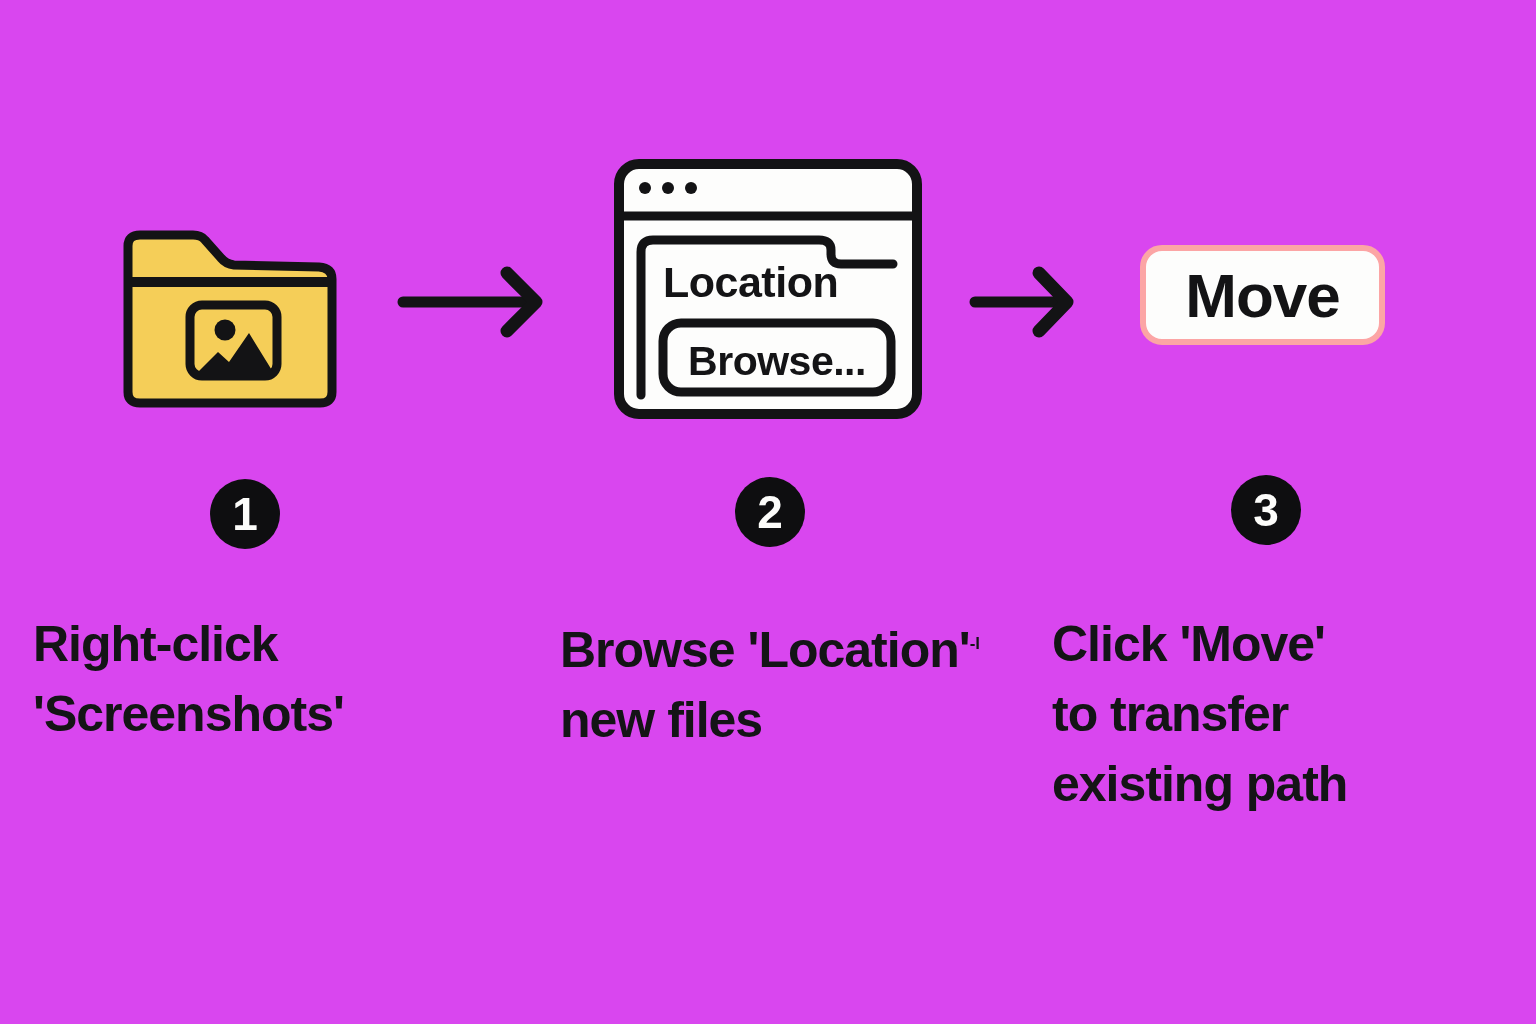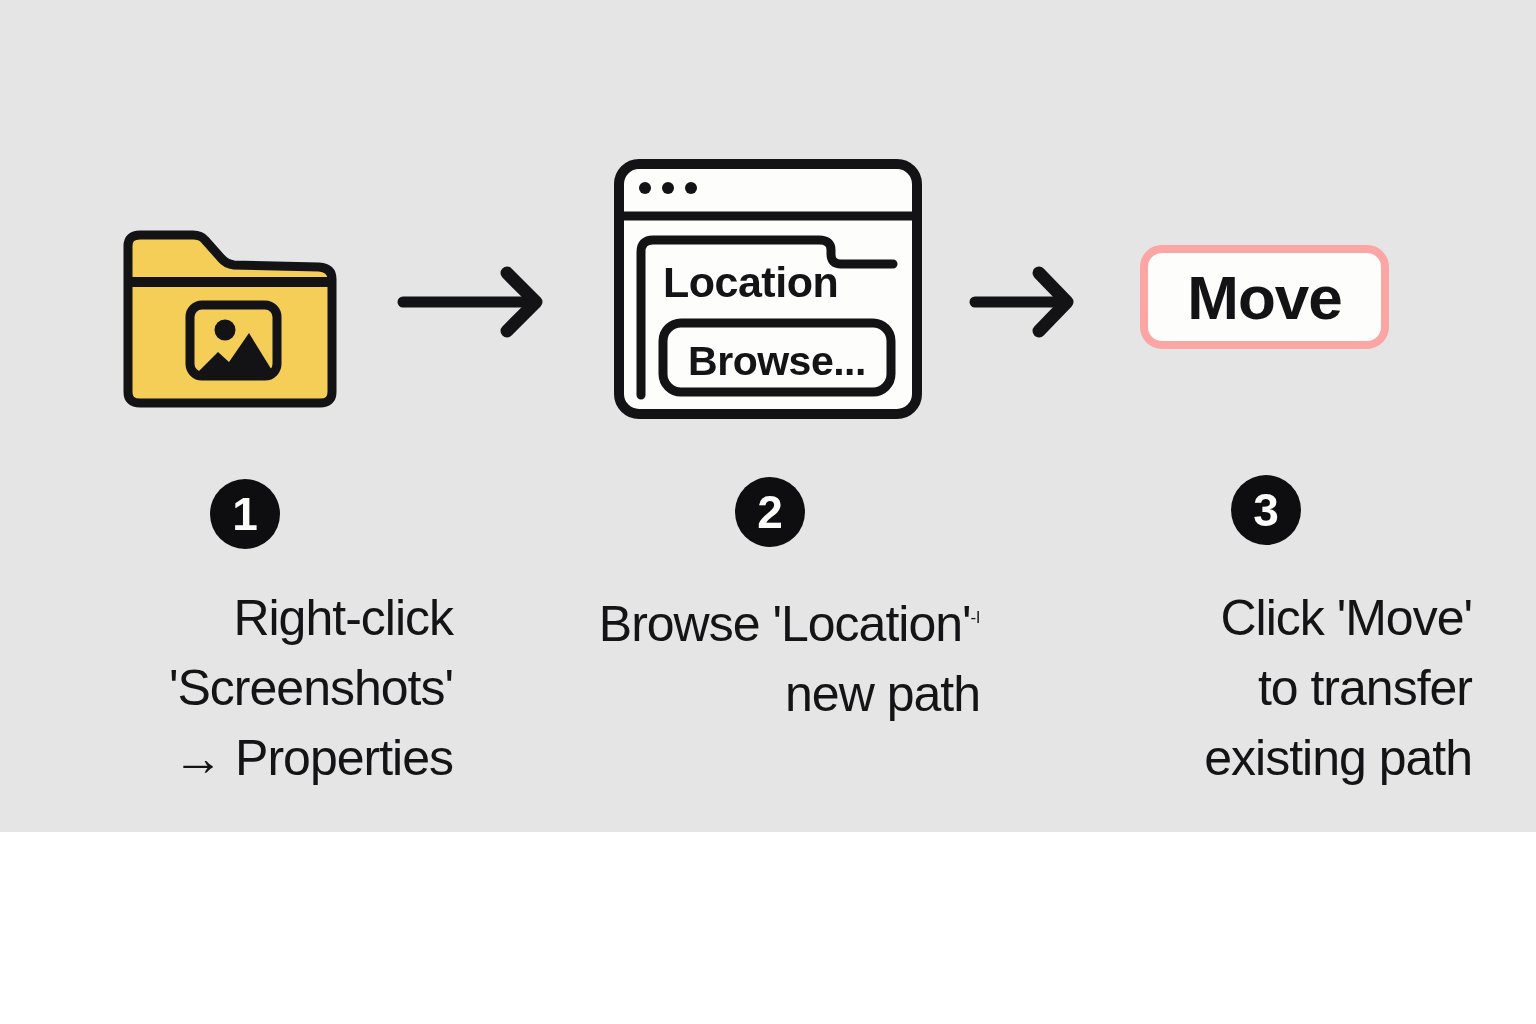--- a/index.html
+++ b/index.html
@@ -1,57 +1,57 @@
 <!DOCTYPE html>
 <html><head>
 <meta charset="utf-8">
 <style>
   html,body{margin:0;padding:0;}
   .canvas{
     position:relative;
-    width:1536px;height:832px;
-    background:#e5e5e5;
+    width:1536px;height:1024px;
+    background:#d946ef;
     overflow:hidden;
     font-family:"Liberation Sans","DejaVu Sans",sans-serif;
     color:#141416;
   }
   .abs{position:absolute;}
   svg{display:block;}
   svg text{
     font-family:"Liberation Sans","DejaVu Sans",sans-serif;
     font-weight:bold;
     fill:#141416;
   }
   .move-btn{
     position:absolute;
     left:1140px;top:245px;
     width:233px;height:88px;
-    border:8px solid #fca5a5;
+    border:6px solid #fca5a5;
     border-radius:22px;
     background:#fdfdfc;
     display:flex;align-items:center;justify-content:center;
     font-size:62px;font-weight:bold;letter-spacing:-1px;
     color:#131315;
   }
   .badge{
     position:absolute;
     width:70px;height:70px;
     border-radius:50%;
     background:#0e0e10;
     color:#fcfcfa;
     display:flex;align-items:center;justify-content:center;
     font-size:46px;font-weight:bold;
   }
   .caption{
     position:absolute;
-    top:583px;
+    top:609px;
     width:420px;
-    text-align:right;
+    text-align:left;
     font-size:50px;
-    font-weight:normal;
+    font-weight:bold;
     letter-spacing:-1px;
     line-height:70px;
     color:#141416;
   }
   .cap-line{display:block;}
   .sup{
     font-size:17px;
     vertical-align:super;
     letter-spacing:0;
   }
@@ -109,26 +109,25 @@
   <div class="badge" style="left:735px;top:477px;">
     <span>2</span>
   </div>
   <div class="badge" style="left:1231px;top:475px;">
     <span>3</span>
   </div>
 
   <div class="caption" style="left:33px;">
     <span class="cap-line">Right-click</span>
     <span class="cap-line">'Screenshots'</span>
-    <span class="cap-line">→ Properties</span>
   </div>
 
   <div class="caption" style="left:560px;">
     <span class="cap-line"><span>Browse 'Location'</span><span class="sup">-l</span></span>
-    <span class="cap-line">new path</span>
+    <span class="cap-line">new files</span>
   </div>
 
   <div class="caption" style="left:1052px;">
     <span class="cap-line">Click 'Move'</span>
     <span class="cap-line">to transfer</span>
     <span class="cap-line">existing path</span>
   </div>
 
 </div>
 

